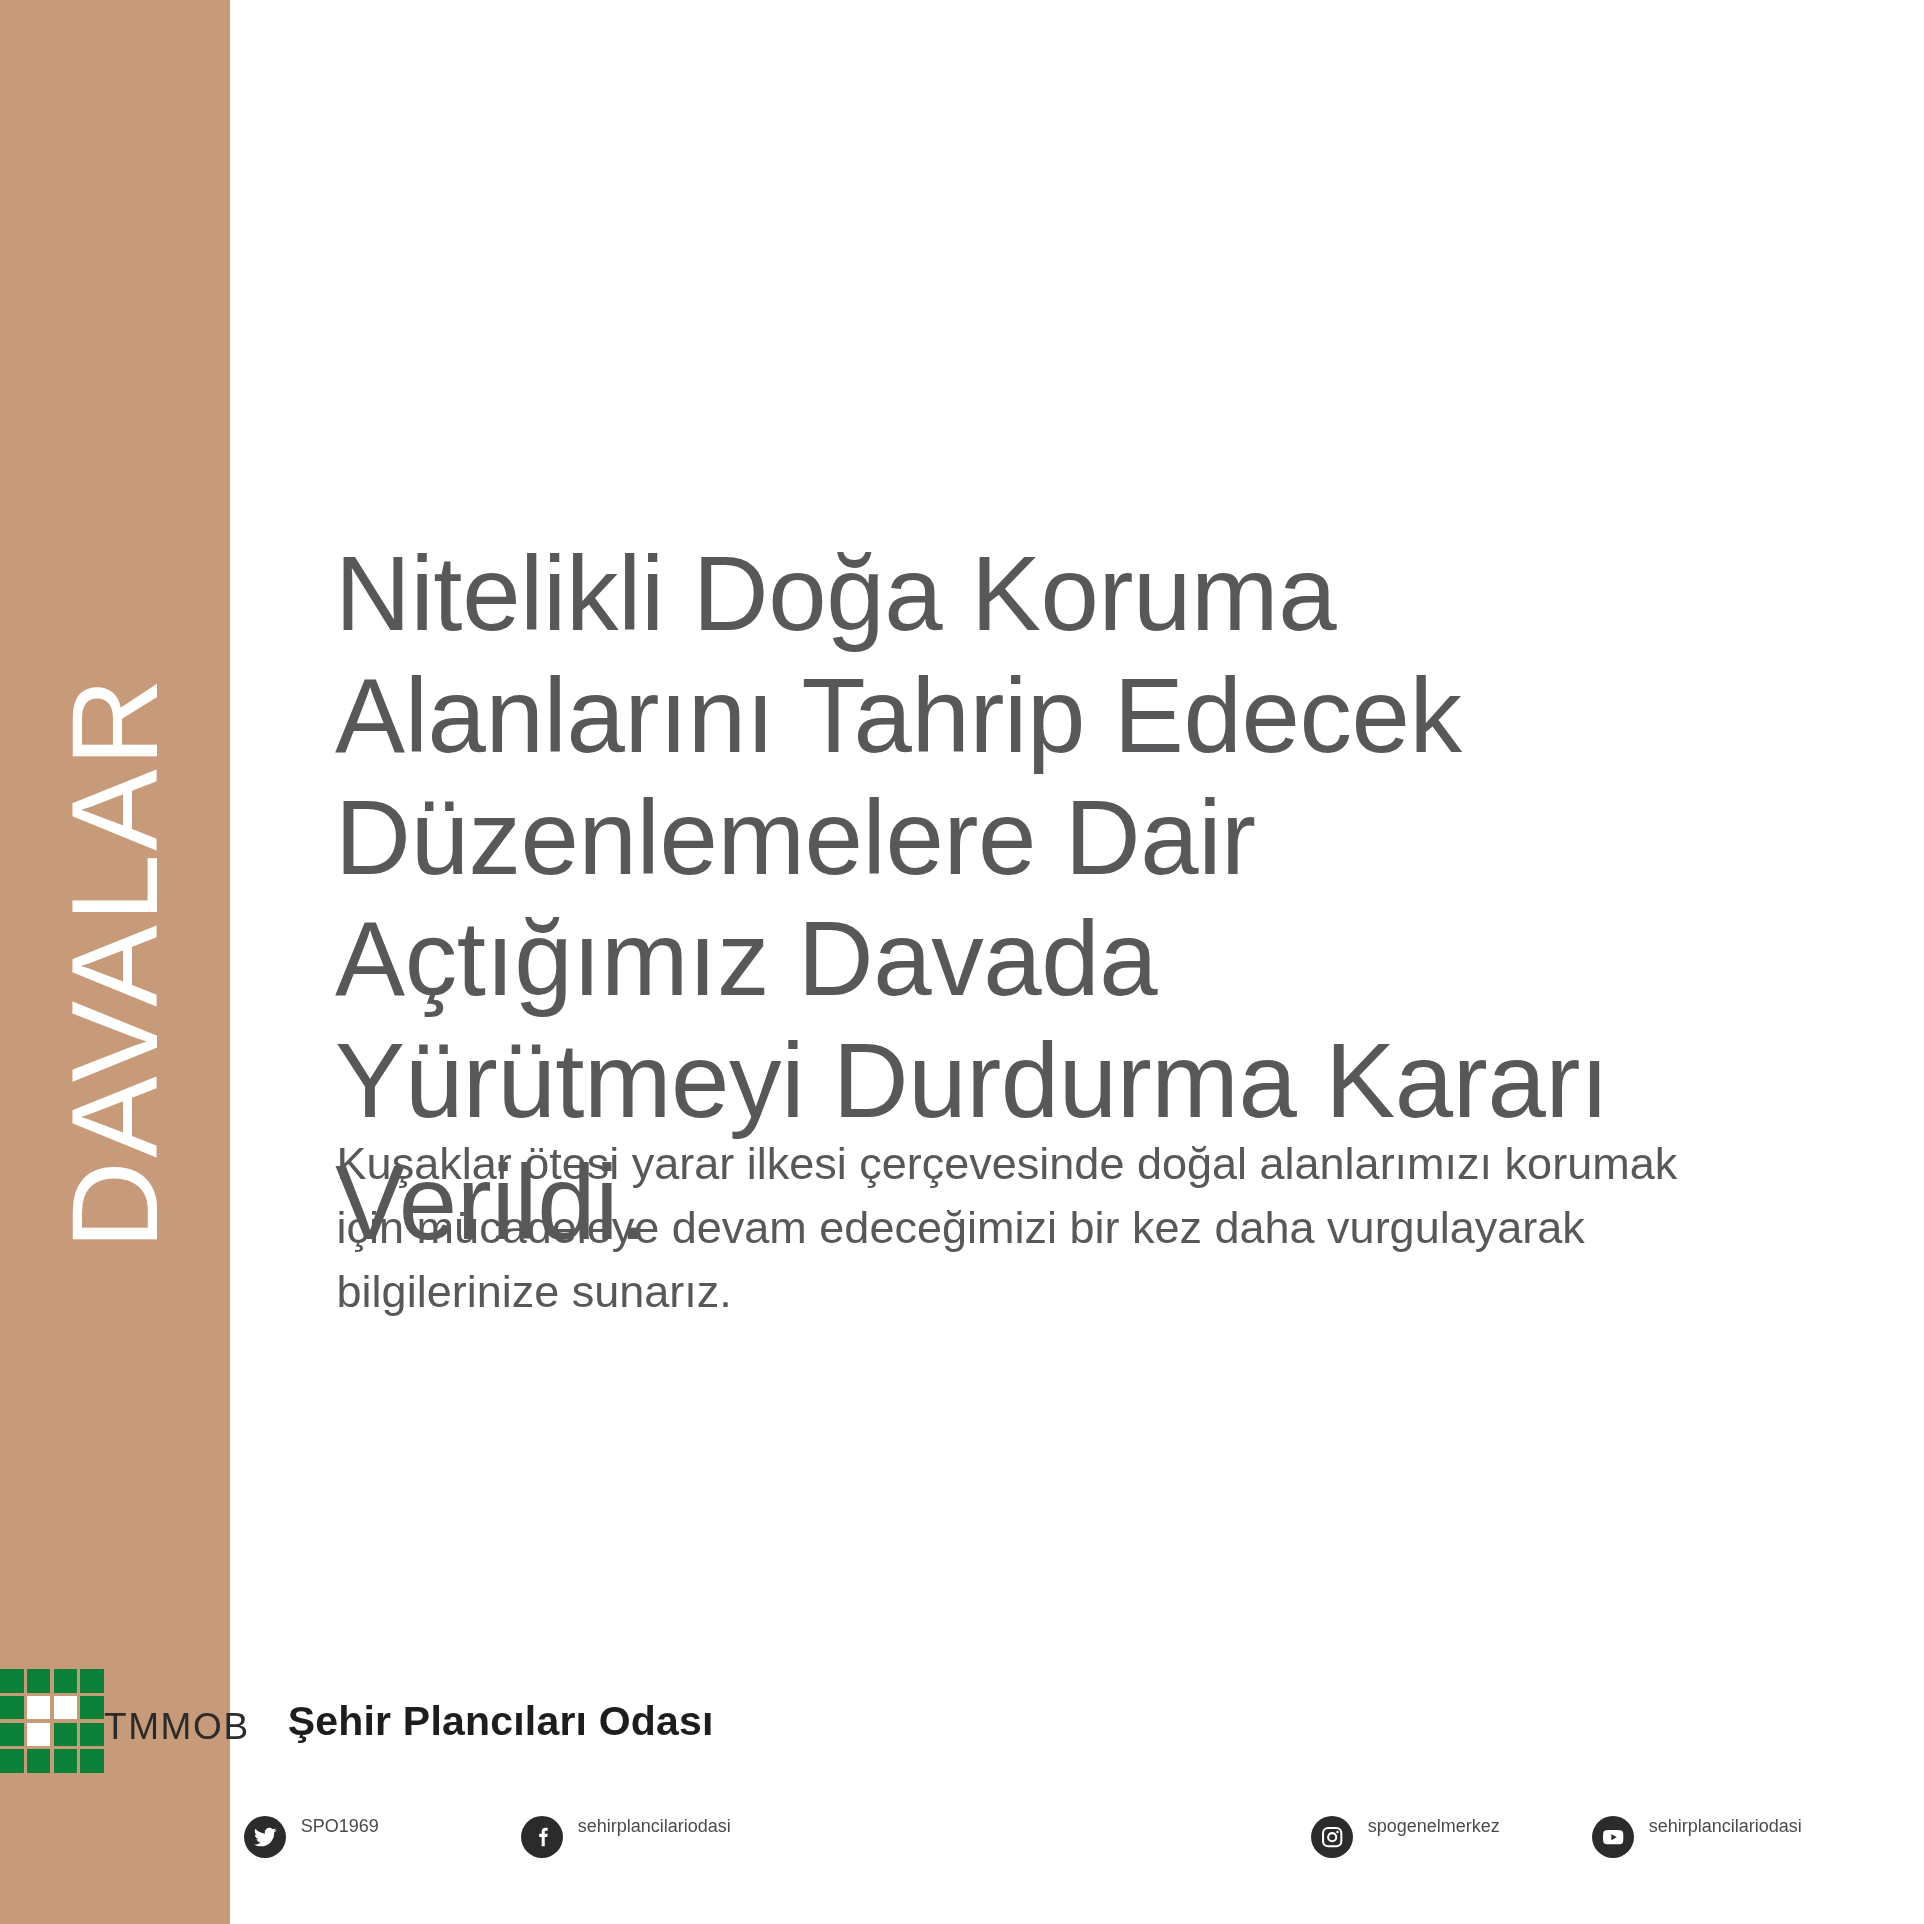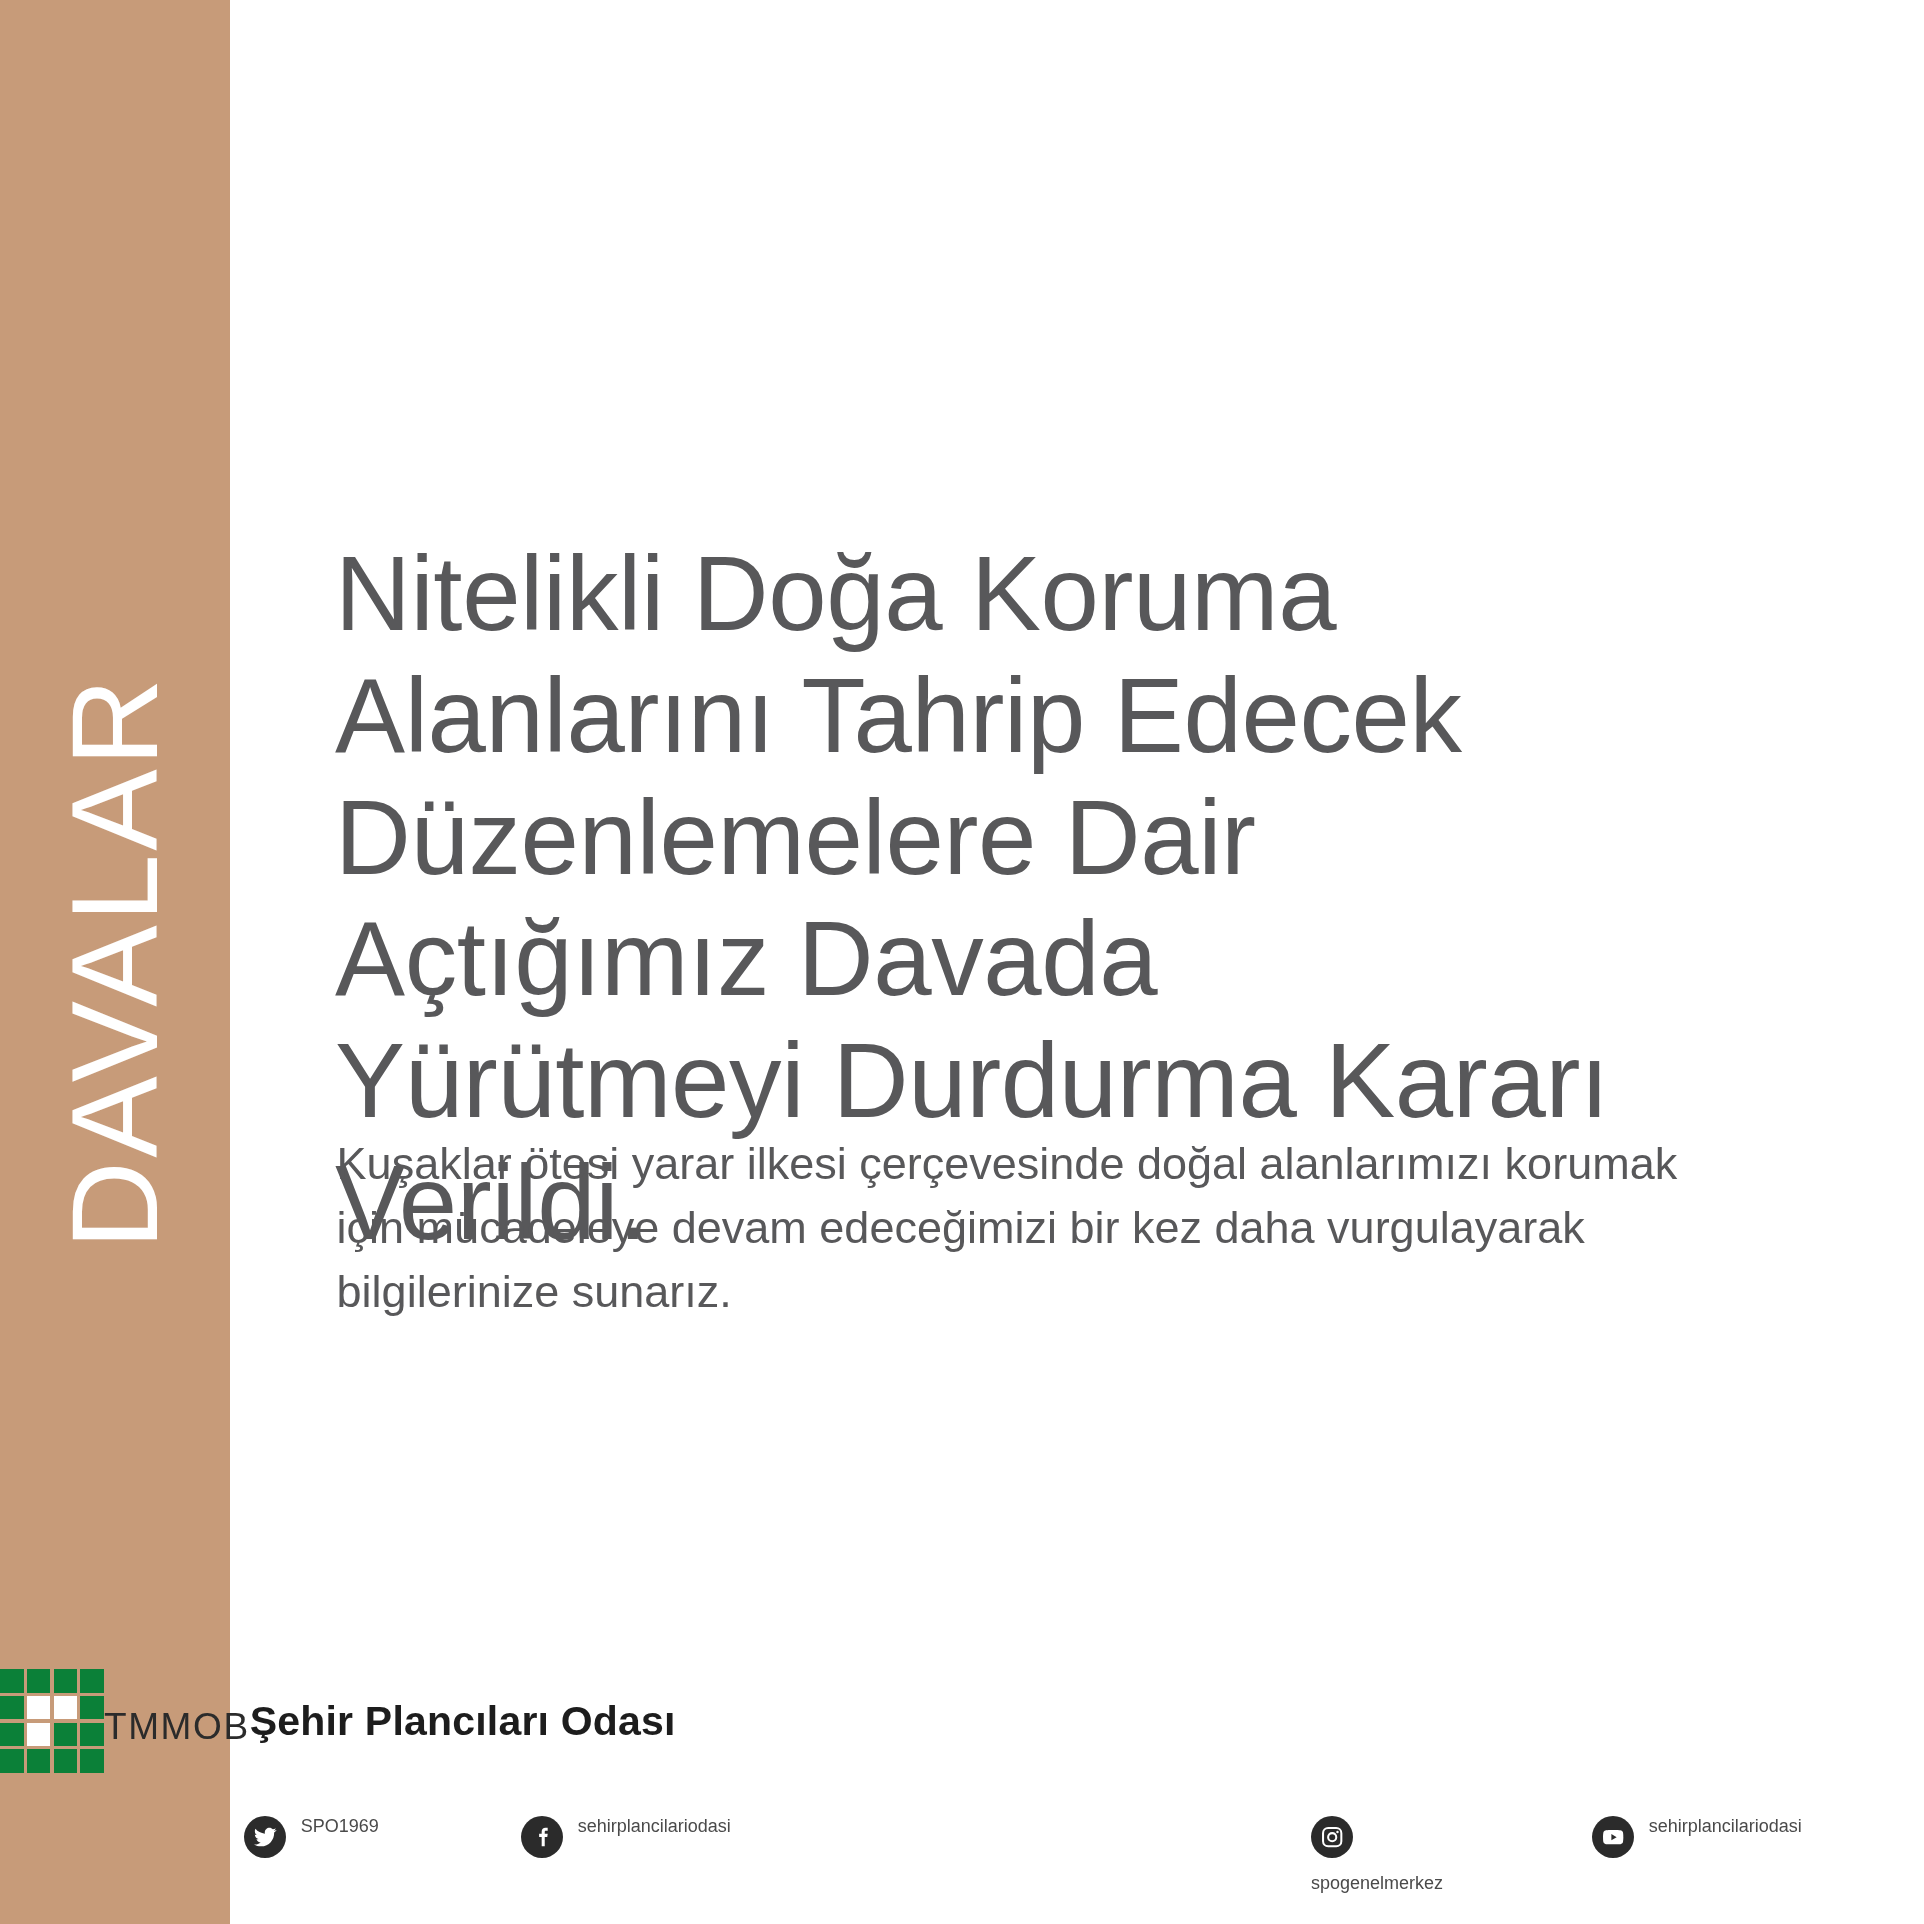--- a/index.html
+++ b/index.html
@@ -99,20 +99,21 @@
     color: #2b2b2b;
     letter-spacing: 1.6px;
     font-weight: 400;
   }
   .logo-name {
     margin-top: 1.6px;
     font-size: 41px;
     color: #1d1d1d;
     font-weight: 700;
     letter-spacing: 0.2px;
+    margin-left: 38px;
   }
   
   .social-row {
     position: absolute;
     left: 0;
     bottom: 59px;
     width: 1924px;
     height: 49px;
   }
   .social-item {
@@ -131,21 +132,21 @@
     background: #2b2b2b;
     color: #ffffff;
     display: flex;
     align-items: center;
     justify-content: center;
     flex: 0 0 auto;
   }
   .social-item .badge svg { display: block; }
   .s-tw { left: 244px; top: 0; }
   .s-fb { left: 521px; top: 0; }
-  .s-ig { left: 1311px; top: 0; flex-direction: column; }
+  .s-ig { left: 1311px; top: 0; }
   .s-yt { left: 1592px; top: 0; }
 </style>
 </head>
 <body>
 
 <div class="poster">
 
   <div class="side-band">
     <div class="side-band-label">DAVALAR</div>
   </div>

